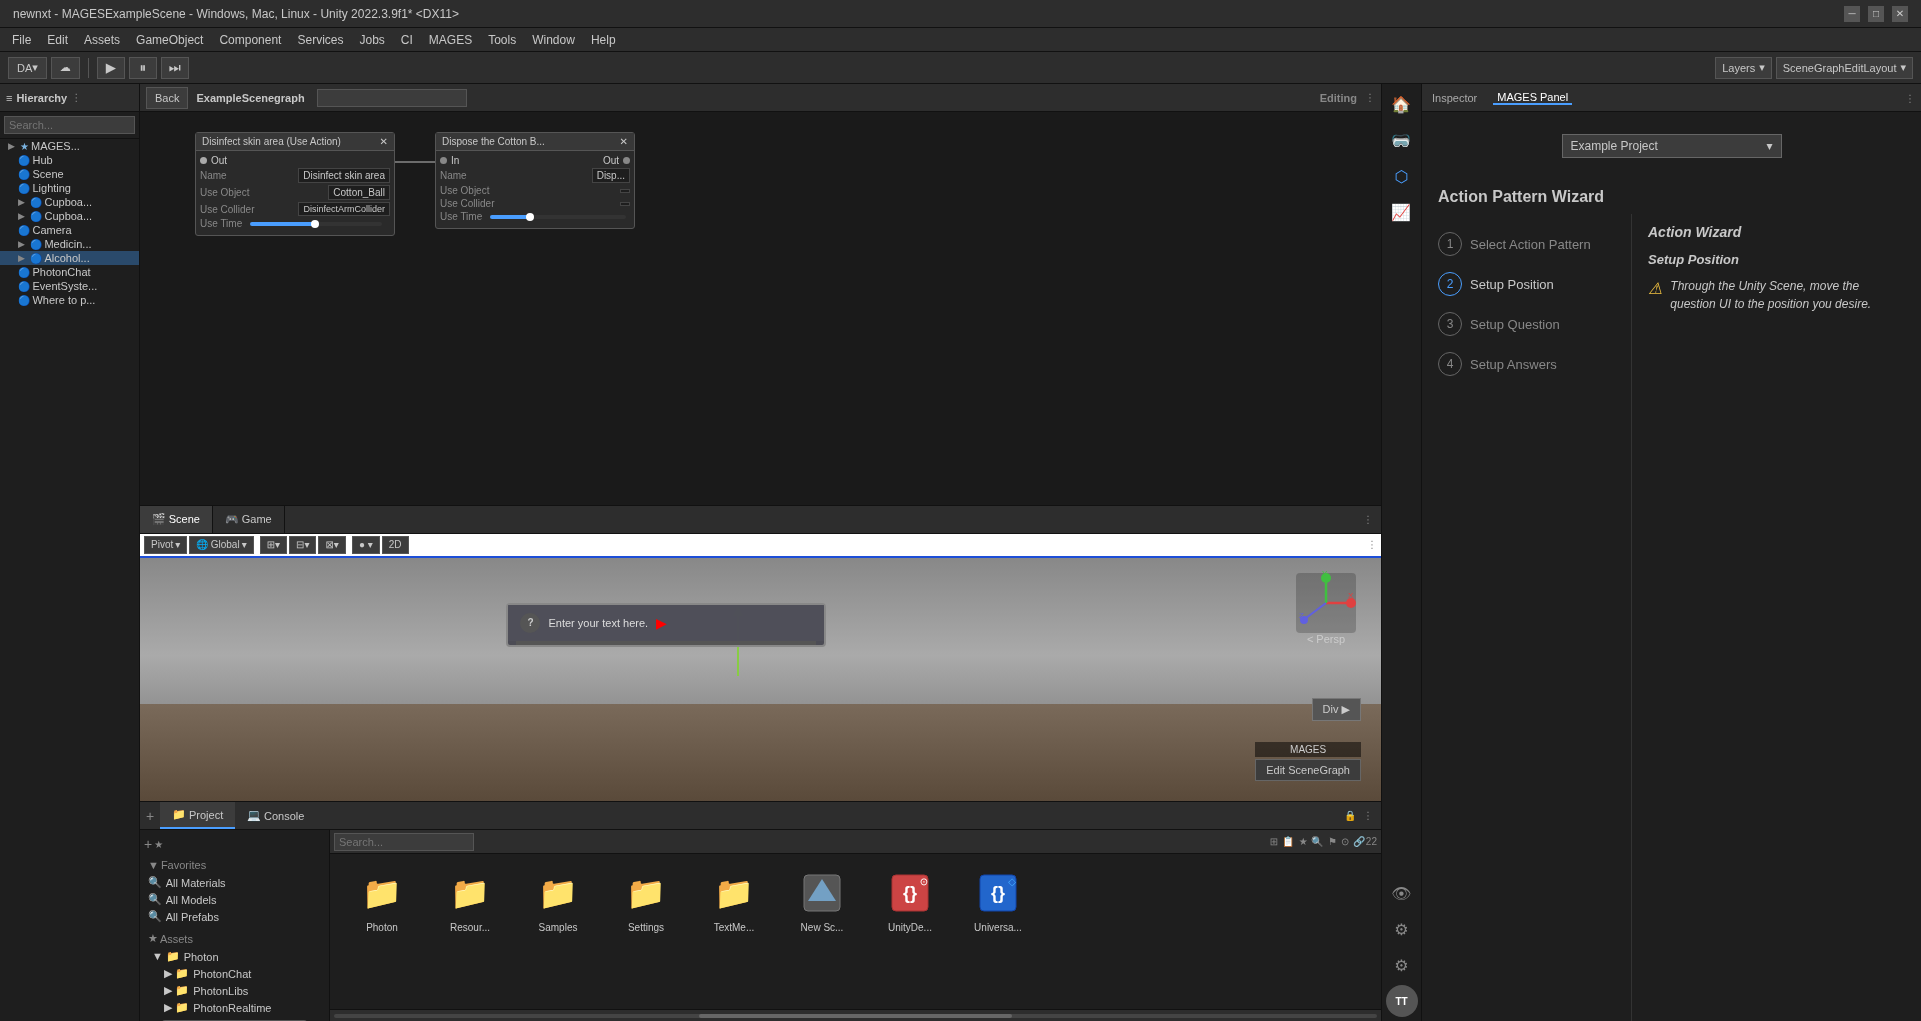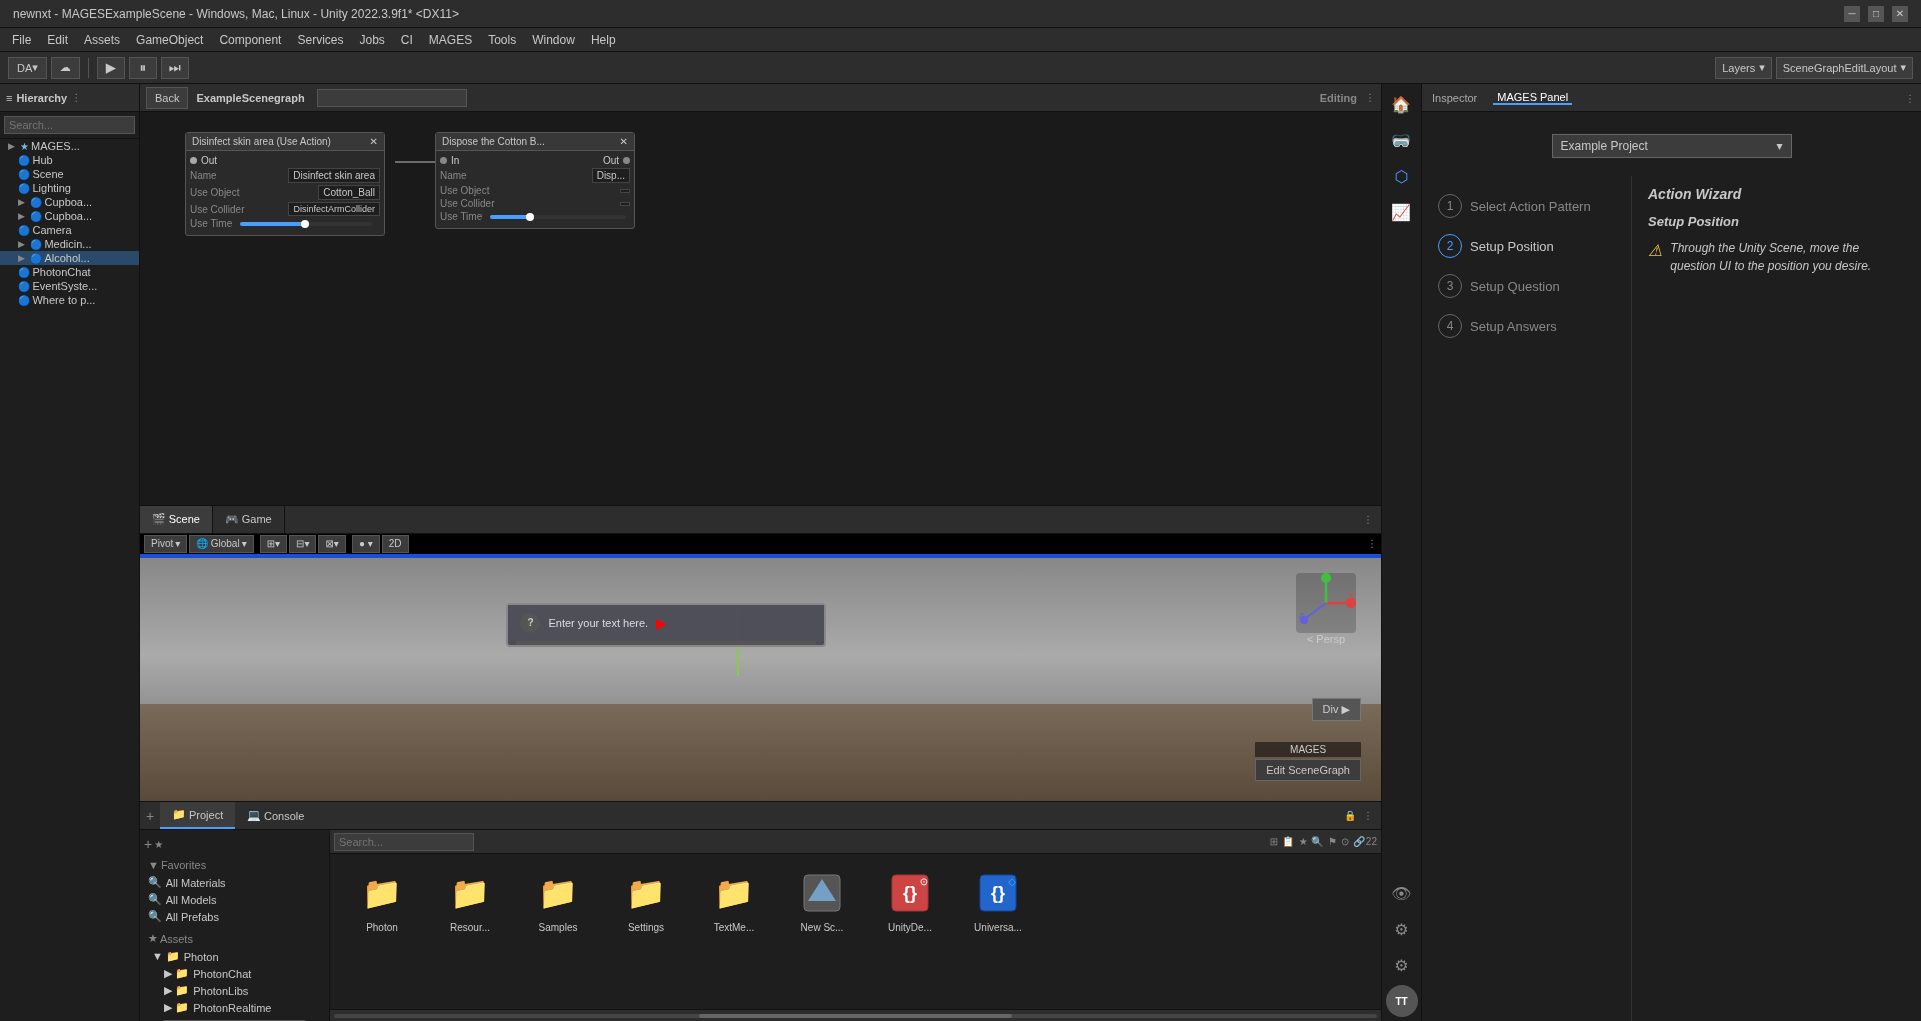--- a/index.html
+++ b/index.html
@@ -42,21 +42,21 @@
 
     
     #scene-graph-area { background: #1a1a1a; height: 45%; border-bottom: 1px solid #111; position: relative; overflow: hidden; }
     #scenegraph-header { background: #2d2d2d; height: 28px; display: flex; align-items: center; padding: 0 6px; border-bottom: 1px solid #111; font-size: 11px; font-weight: bold; }
 
     
     #scene-view-container { background: #1e1e1e; height: 55%; position: relative; overflow: hidden; }
     #scene-tabs { background: #2d2d2d; height: 28px; display: flex; align-items: center; border-bottom: 1px solid #111; }
     .scene-tab { padding: 0 12px; height: 100%; display: flex; align-items: center; font-size: 11px; cursor: pointer; border-right: 1px solid #111; }
     .scene-tab.active { background: #3c3c3c; color: #fff; }
-    .scene-toolbar { background: #000000; height: 24px; display: flex; align-items: center; padding: 0 4px; gap: 2px; border-bottom: 4px solid #1d4ed8; }
+    .scene-toolbar { background: #ffffff; height: 24px; display: flex; align-items: center; padding: 0 4px; gap: 2px; border-bottom: 2px solid #1d4ed8; }
     .scene-toolbar-btn { background: #3c3c3c; border: 1px solid #555; color: #c8c8c8; padding: 1px 6px; cursor: pointer; font-size: 10px; height: 18px; display: flex; align-items: center; gap: 2px; }
     #scene-viewport { background: #4a4a4a; position: relative; flex: 1; height: calc(100% - 52px); overflow: hidden; }
 
     
     .viewport-bg { width: 100%; height: 100%; background: linear-gradient(to bottom, #888 0%, #aaa 40%, #666 100%); position: relative; }
     .viewport-floor { position: absolute; bottom: 0; left: 0; right: 0; height: 40%; background: linear-gradient(to bottom, #7a6a5a 0%, #5a4a3a 100%); }
     .viewport-question-ui { position: absolute; top: 50px; left: 50%; transform: translateX(-60%); background: rgba(60,60,70,0.85); border: 2px solid #888; border-radius: 4px; width: 320px; }
     .question-header { background: rgba(80,80,90,0.9); padding: 8px 12px; display: flex; align-items: center; gap: 8px; }
     .question-option { background: rgba(70,70,80,0.9); margin: 4px 8px; padding: 6px 8px; font-size: 10px; color: #ccc; border: 1px solid #666; }
     .viewport-gizmo { position: absolute; top: 10px; right: 20px; width: 70px; height: 70px; }
@@ -87,21 +87,21 @@
     .right-tab { font-size: 11px; cursor: pointer; color: #aaa; padding: 0 4px; }
     .right-tab.active { color: #fff; border-bottom: 2px solid #4a9eff; }
 
     
     #vert-toolbar { width: 40px; background: #1e1e1e; border-left: 1px solid #111; display: flex; flex-direction: column; align-items: center; padding: 4px 0; gap: 4px; }
     .vert-btn { width: 32px; height: 32px; background: none; border: none; color: #888; cursor: pointer; display: flex; align-items: center; justify-content: center; font-size: 16px; border-radius: 3px; }
     .vert-btn.active { color: #4a9eff; }
 
     
     #mages-panel { flex: 1; padding: 0; display: flex; flex-direction: column; }
-    .project-select { background: #3c3c3c; border: 1px solid #666; color: #c8c8c8; padding: 4px 8px; width: 240px; font-size: 12px; display: flex; align-items: center; justify-content: space-between; margin: 10px auto; }
+    .project-select { background: #3c3c3c; border: 1px solid #666; color: #c8c8c8; padding: 4px 8px; width: 220px; font-size: 12px; display: flex; align-items: center; justify-content: space-between; margin: 10px auto; }
     .action-wizard-container { flex: 1; display: flex; flex-direction: column; }
     .aw-title { font-size: 16px; font-weight: bold; color: #c8c8c8; padding: 12px 16px 8px; }
     .aw-steps { display: flex; flex: 1; gap: 0; }
     .aw-steps-list { width: 210px; padding: 10px; border-right: 1px solid #333; }
     .aw-step { display: flex; align-items: center; gap: 8px; padding: 8px 6px; font-size: 13px; color: #888; }
     .aw-step.active { color: #c8c8c8; }
     .aw-step-num { width: 24px; height: 24px; border-radius: 50%; border: 1px solid #666; display: flex; align-items: center; justify-content: center; font-size: 12px; }
     .aw-step.active .aw-step-num { border-color: #4a9eff; color: #4a9eff; }
     .aw-right { flex: 1; padding: 10px 16px; font-style: italic; }
     .aw-right-title { font-size: 14px; font-weight: bold; color: #c8c8c8; margin-bottom: 12px; }
@@ -250,21 +250,21 @@
     <div id="scene-graph-area">
       <div id="scenegraph-header">
         <button class="toolbar-btn" style="margin-right:8px;">Back</button>
         <span style="margin-right:12px;font-weight:bold;">ExampleScenegraph</span>
         <input type="text" style="background: rgb(60, 60, 60); border: 1px solid rgb(85, 85, 85); color: rgb(200, 200, 200); padding: 2px 4px; font-size: 11px; width: 150px;">
         <span style="margin-left:auto;color:#888;font-size:11px;">Editing</span>
         <button class="panel-header-btn" style="margin-left:8px;">⋮</button>
       </div>
       <div id="sgraph-inner">
 
-        <div class="sg-node" style="left:45px;top:20px;width:200px;">
+        <div class="sg-node" style="left:55px;top:20px;width:200px;">
           <div class="sg-node-header">
             <span>Disinfect skin area (Use Action)</span>
             <span>✕</span>
           </div>
           <div class="sg-node-body">
             <div class="sg-row">
               <span class="sg-dot" style="background:#aaa;"></span>
               <span>Out</span>
               <span style="flex:1"></span>
             </div>
@@ -592,20 +592,21 @@
     <div id="mages-panel">
 
       <div style="display:flex;justify-content:center;padding:12px 0 8px;">
         <div class="project-select">
           <span>Example Project</span>
           <span>▾</span>
         </div>
       </div>
 
       <div class="action-wizard-container">
+        <div class="aw-title">Action Pattern Wizard</div>
         <div class="aw-steps">
 
           <div class="aw-steps-list">
             <div class="aw-step">
               <div class="aw-step-num">1</div>
               <span>Select Action Pattern</span>
             </div>
             <div class="aw-step active">
               <div class="aw-step-num">2</div>
               <span>Setup Position</span>

